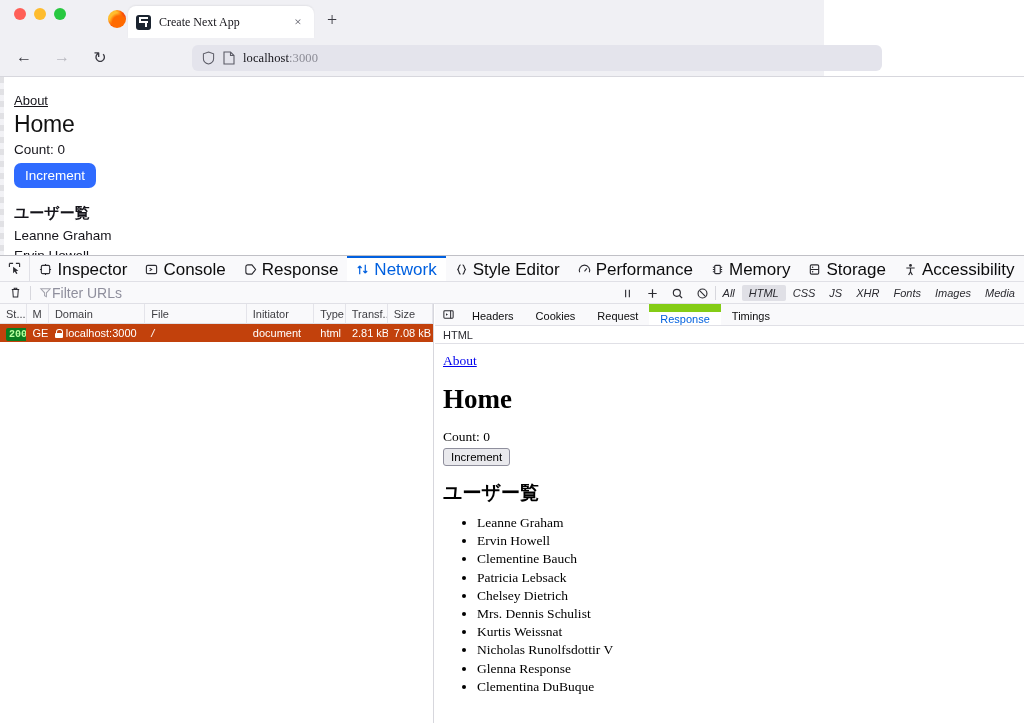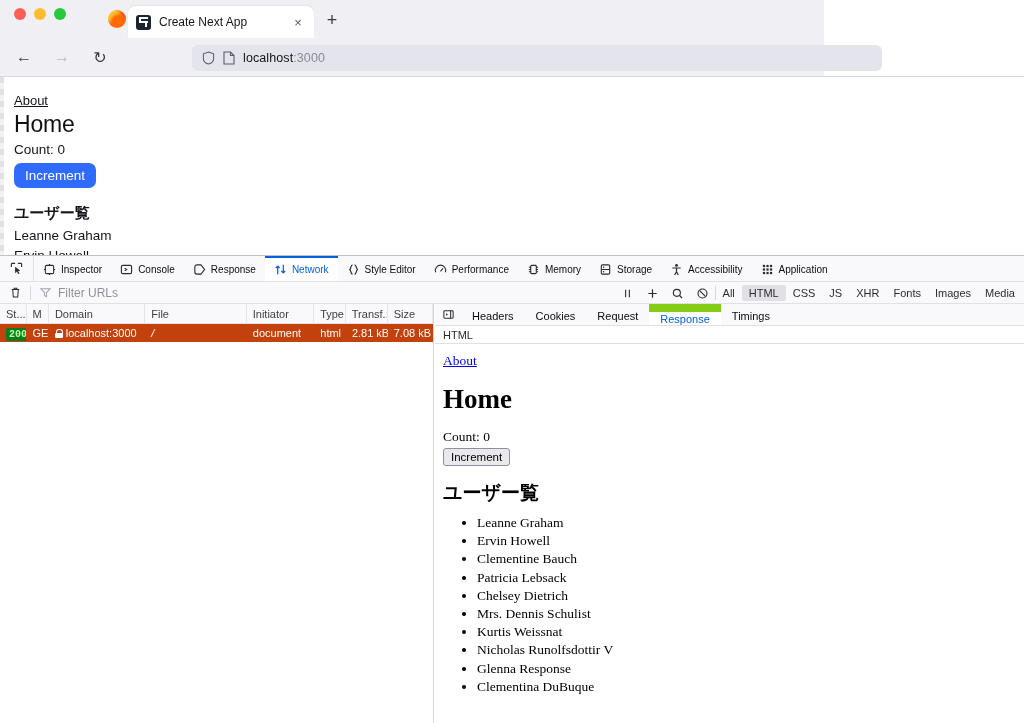--- a/index.html
+++ b/index.html
@@ -5,21 +5,21 @@
   * { box-sizing: border-box; margin: 0; padding: 0; }
   html, body {
     width: 1024px; height: 723px;
     font-family: "Liberation Sans", sans-serif;
     background: #ffffff;
     overflow: hidden;
   }
   #app { position: relative; width: 1024px; height: 723px; background:#fff; }
 
   
-  .chrome { background:#f0f0f4; width:824px; }
+  .chrome { background:#f0f0f4; width:824px;font-family:Liberation Serif, serif; }
   .tabstrip { height:38px; display:flex; align-items:flex-end; padding-left:14px; position:relative; }
   .traffic { display:flex; align-items:center; gap:8px; height:38px; padding-bottom:10px; }
   .dot { width:12px; height:12px; border-radius:50%; }
   .dot.red{background:#ff5f57;} .dot.yellow{background:#febc2e;} .dot.green{background:#28c840;}
   .ff-logo { margin-left:42px; margin-bottom:10px; width:18px; height:18px; border-radius:50%;
     background:
       radial-gradient(circle at 62% 70%, #ff6a00 0%, #ff6a00 40%, rgba(255,106,0,0) 60%),
       radial-gradient(circle at 30% 35%, #ffbd2e 0%, #ffbd2e 30%, rgba(255,189,46,0) 55%),
       linear-gradient(135deg,#ff9500 0%, #ff4f00 48%, #b5007a 100%);
   }
@@ -69,32 +69,32 @@
   .v-user { font-size:13.5px; color:#15141a; margin-top:5px; }
 
   
   .devtools { position:absolute; left:0; top:255px; width:1024px; height:468px;
     background:#fff; border-top:1px solid #c0c0c6; font-size:11px; color:#0c0c0d; }
   .dt-toolbar { height:26px; display:flex; align-items:stretch; border-bottom:1px solid #e0e0e6;
     background:#f9f9fb; }
   .dt-pick { width:34px; display:flex; align-items:center; justify-content:center; border-right:1px solid #e0e0e6; }
   .dt-tabs { display:flex; align-items:stretch; overflow:hidden; }
   .dt-tab { display:flex; align-items:center; gap:5px; padding:0 9px; color:#0c0c0d;
-    white-space:nowrap; font-size:10px; border-top:2px solid transparent; }
+    white-space:nowrap; font-size:17px; border-top:2px solid transparent; }
   .dt-tab.active { color:#0060df; border-top:2px solid #0060df; background:#fff; }
   .ic { width:13px; height:13px; display:inline-block; flex:0 0 auto; }
 
   .dt-filterbar { height:22px; display:flex; align-items:center; border-bottom:1px solid #e0e0e6;
     background:#f9f9fb; position:relative; }
   .fb-trash { width:30px; display:flex; align-items:center; justify-content:center; }
   .fb-div { width:1px; height:14px; background:#d7d7dd; }
-  .fb-filter { display:flex; align-items:center; gap:6px; padding-left:8px; color:#8f8f9d; font-size:12px; }
+  .fb-filter { display:flex; align-items:center; padding-left:8px; color:#8f8f9d; font-size:14px; }
   .fb-right { position:absolute; right:0; top:0; height:22px; display:flex; align-items:center; gap:0; }
   .fb-icon { width:25px; height:22px; display:flex; align-items:center; justify-content:center; color:#2b2b31; }
-  .fb-types { display:flex; align-items:center; gap:0; padding-right:2px; }
+  .fb-types { display:flex; align-items:center; gap:0; padding-right:2px;font-style:italic; }
   .fb-type { font-size:11px; color:#2b2b31; padding:2px 7px; border-radius:2px; }
   .fb-type.active { background:#e0e0e6; }
 
   
   .net-list { position:absolute; left:0; top:48px; width:434px; bottom:0; border-right:1px solid #d7d7dd; background:#fff; }
   .net-head { display:flex; height:20px; align-items:center; background:#f9f9fb; border-bottom:1px solid #e0e0e6;
     font-size:11px; color:#3d3d42; }
   .net-head div { padding-left:6px; border-right:1px solid #e4e4ea; height:20px; line-height:20px;
     overflow:hidden; white-space:nowrap; }
   .net-row { display:flex; height:18px; align-items:center; background:#c2410c; color:#fff; font-size:11px; }

